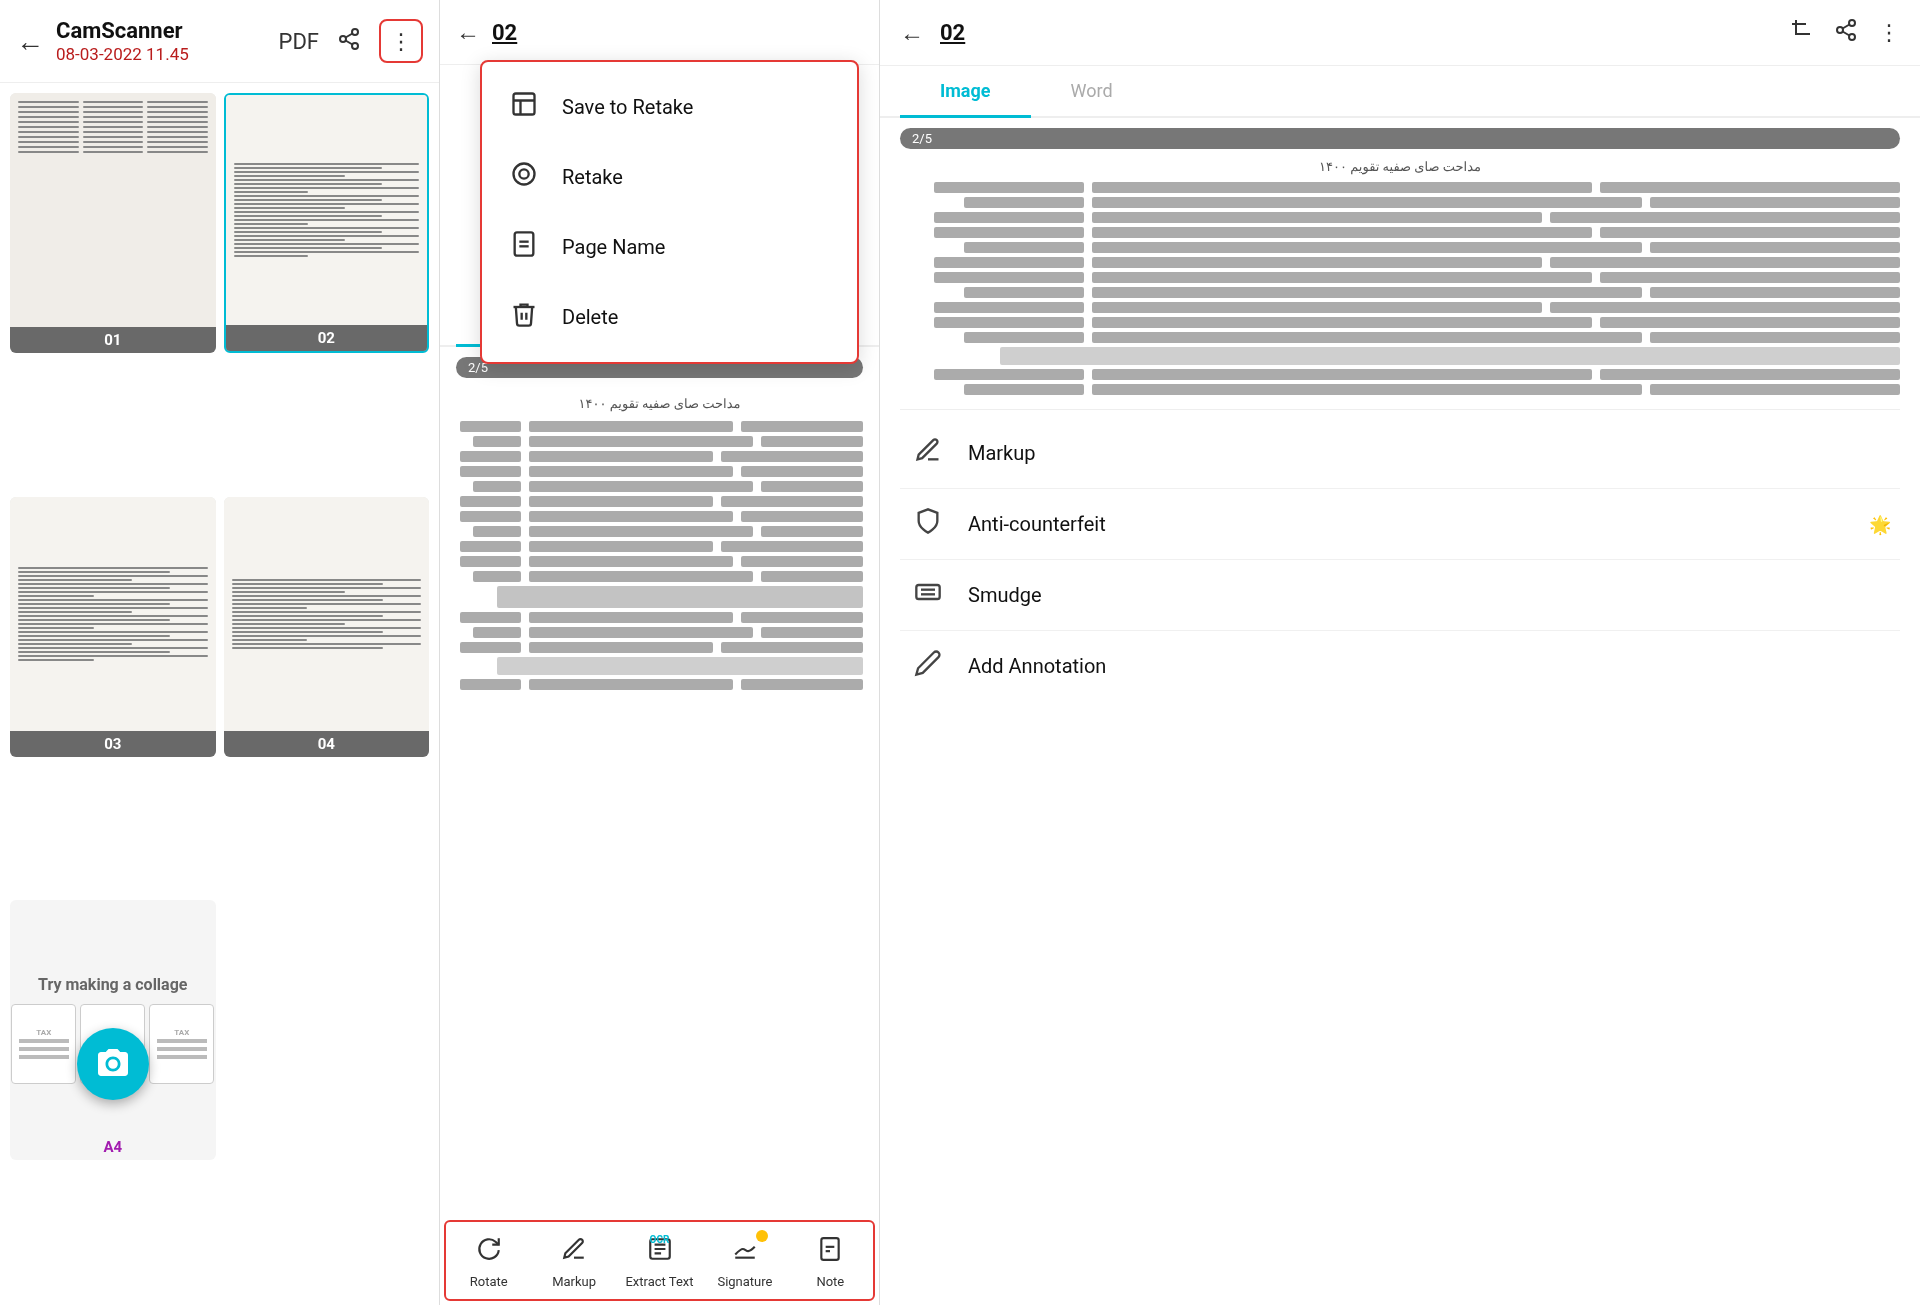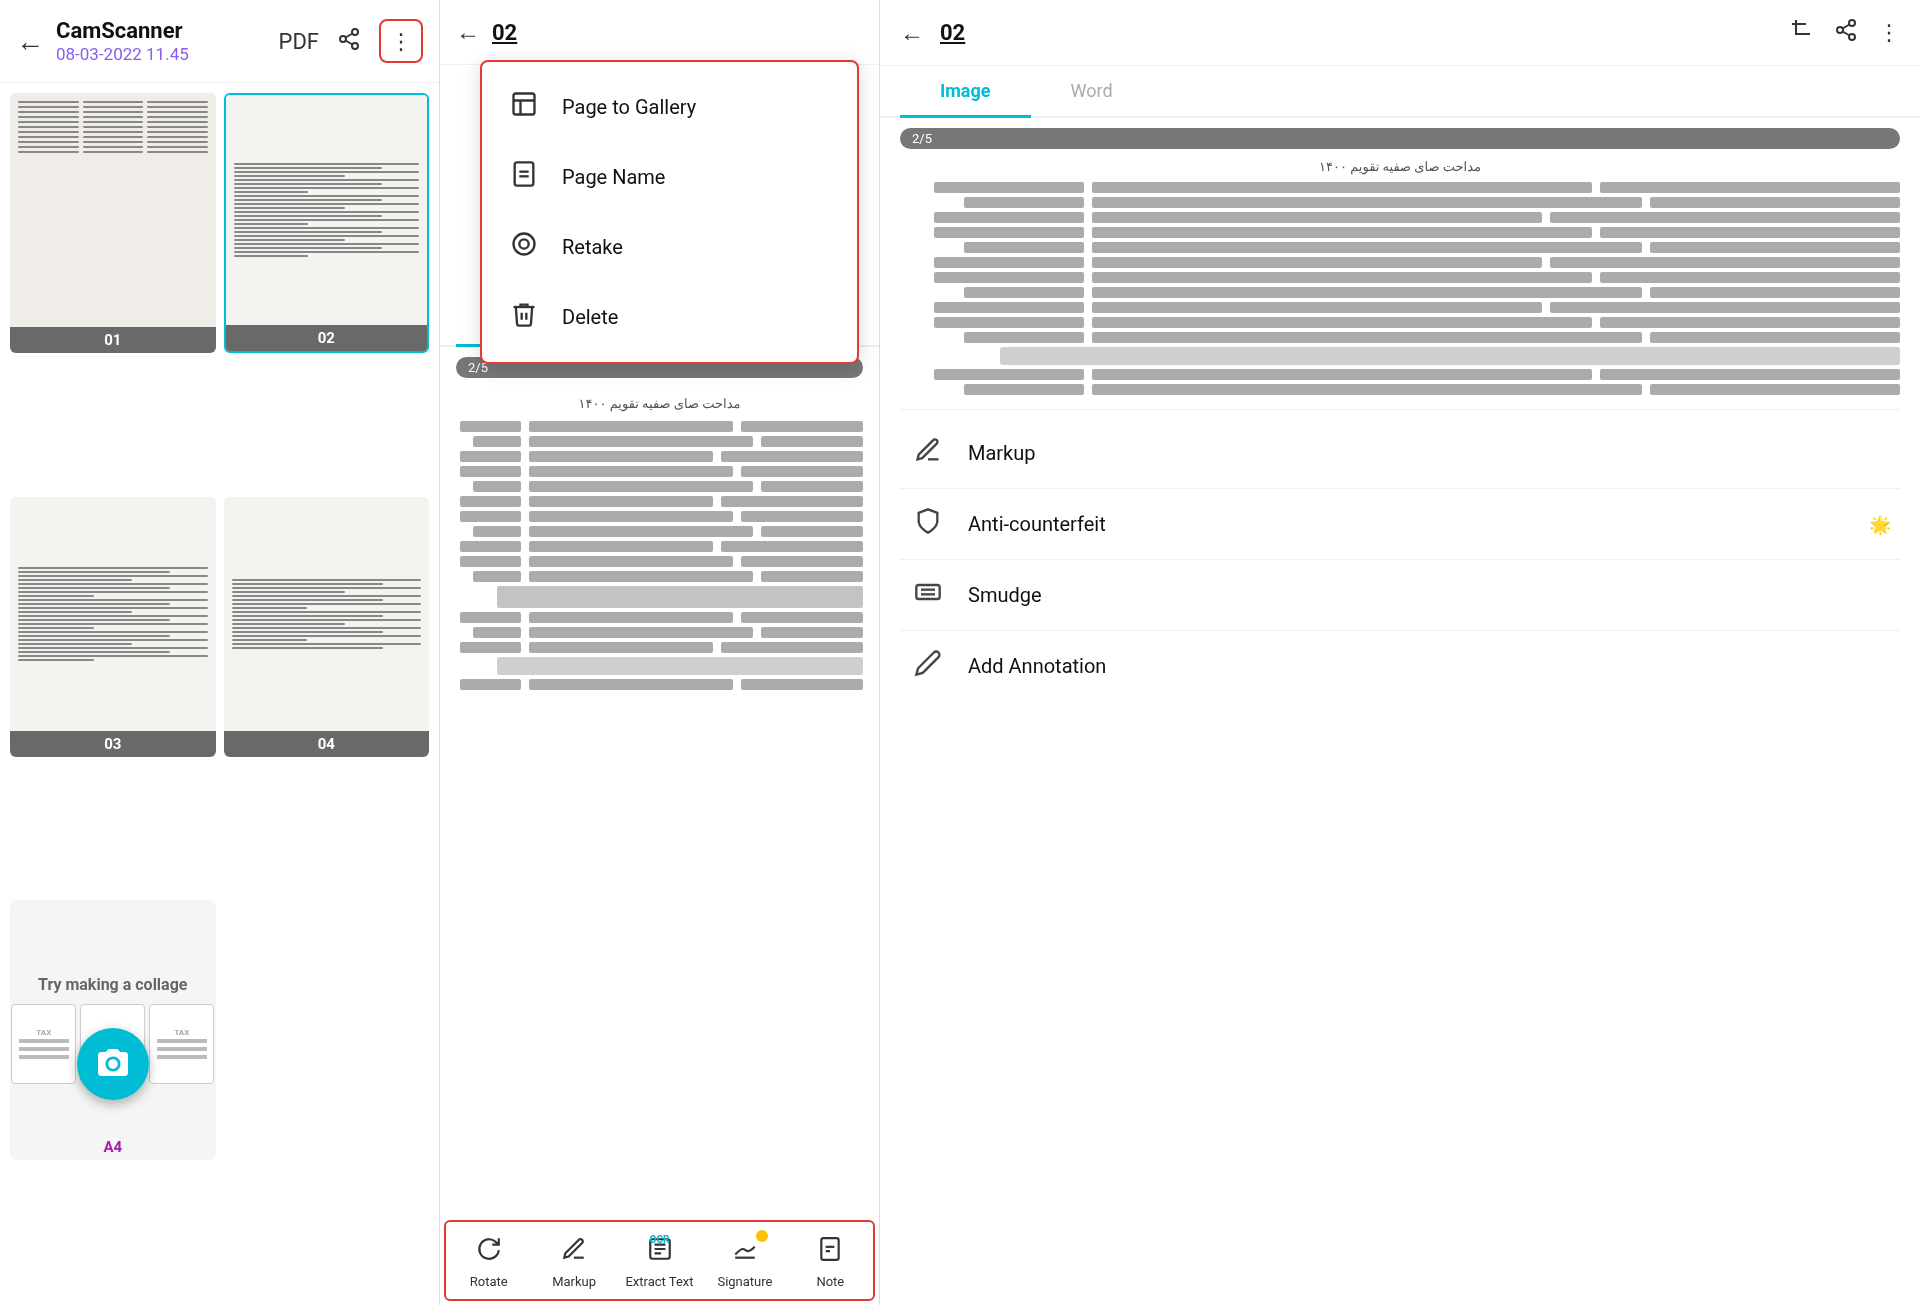--- a/index.html
+++ b/index.html
@@ -37,21 +37,21 @@
     }
     .left-header .title-block { flex: 1; }
     .left-header .app-title {
       font-size: 22px;
       font-weight: bold;
       color: #111;
       line-height: 1.2;
     }
     .left-header .app-subtitle {
       font-size: 17px;
-      color: #8b5cf6;
+      color: #b91c1c;
     }
     .left-header .header-icons {
       display: flex;
       align-items: center;
       gap: 18px;
     }
     .left-header .header-icon {
       font-size: 22px;
       color: #333;
       cursor: pointer;
@@ -625,40 +625,40 @@
   </div>
 
   <div class="dropdown-menu">
     <div class="dropdown-item">
       <span class="item-icon">
         <svg width="28" height="28" viewBox="0 0 24 24" fill="none" stroke="#333" stroke-width="2">
             <rect x="3" y="3" width="18" height="18" rx="2"></rect>
             <path d="M3 9h18M9 21V9"></path>
           </svg>
       </span>
-      <span class="item-label">Page to Gallery</span>
+      <span class="item-label">Save to Retake</span>
+    </div>
+    <div class="dropdown-item">
+      <span class="item-icon">
+        <svg width="28" height="28" viewBox="0 0 24 24" fill="none" stroke="#333" stroke-width="2">
+            <circle cx="12" cy="12" r="9"></circle>
+            <circle cx="12" cy="12" r="4"></circle>
+          </svg>
+      </span>
+      <span class="item-label">Retake</span>
     </div>
     <div class="dropdown-item">
       <span class="item-icon">
         <svg width="28" height="28" viewBox="0 0 24 24" fill="none" stroke="#333" stroke-width="2">
             <rect x="4" y="2" width="16" height="20" rx="2"></rect>
             <line x1="8" y1="10" x2="16" y2="10"></line>
             <line x1="8" y1="14" x2="16" y2="14"></line>
           </svg>
       </span>
       <span class="item-label">Page Name</span>
-    </div>
-    <div class="dropdown-item">
-      <span class="item-icon">
-        <svg width="28" height="28" viewBox="0 0 24 24" fill="none" stroke="#333" stroke-width="2">
-            <circle cx="12" cy="12" r="9"></circle>
-            <circle cx="12" cy="12" r="4"></circle>
-          </svg>
-      </span>
-      <span class="item-label">Retake</span>
     </div>
     <div class="dropdown-item">
       <span class="item-icon">
         <svg width="28" height="28" viewBox="0 0 24 24" fill="none" stroke="#333" stroke-width="2">
             <polyline points="3 6 5 6 21 6"></polyline>
             <path d="M19 6l-1 14a2 2 0 0 1-2 2H8a2 2 0 0 1-2-2L5 6"></path>
             <path d="M10 11v6M14 11v6"></path>
             <path d="M9 6V4h6v2"></path>
           </svg>
       </span>

